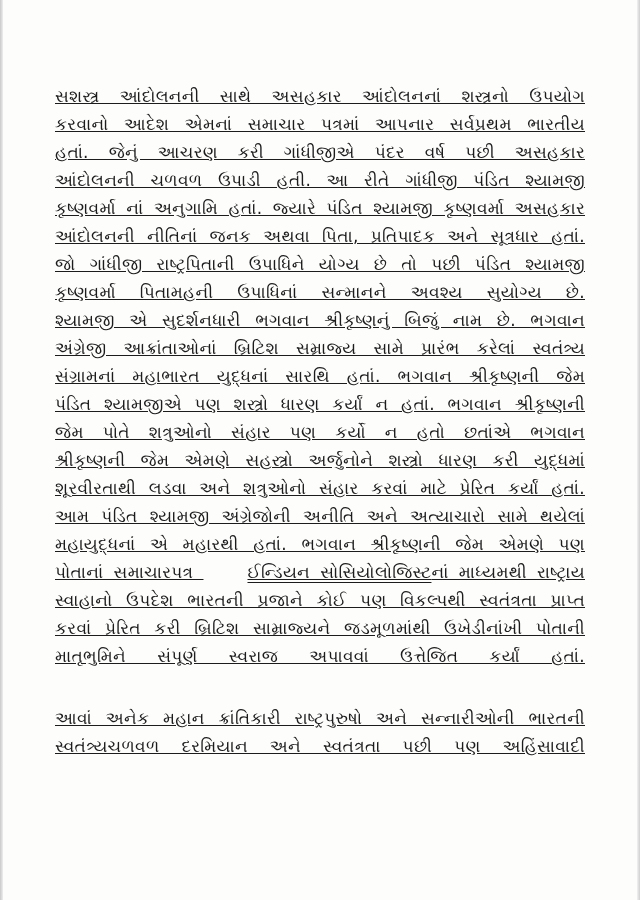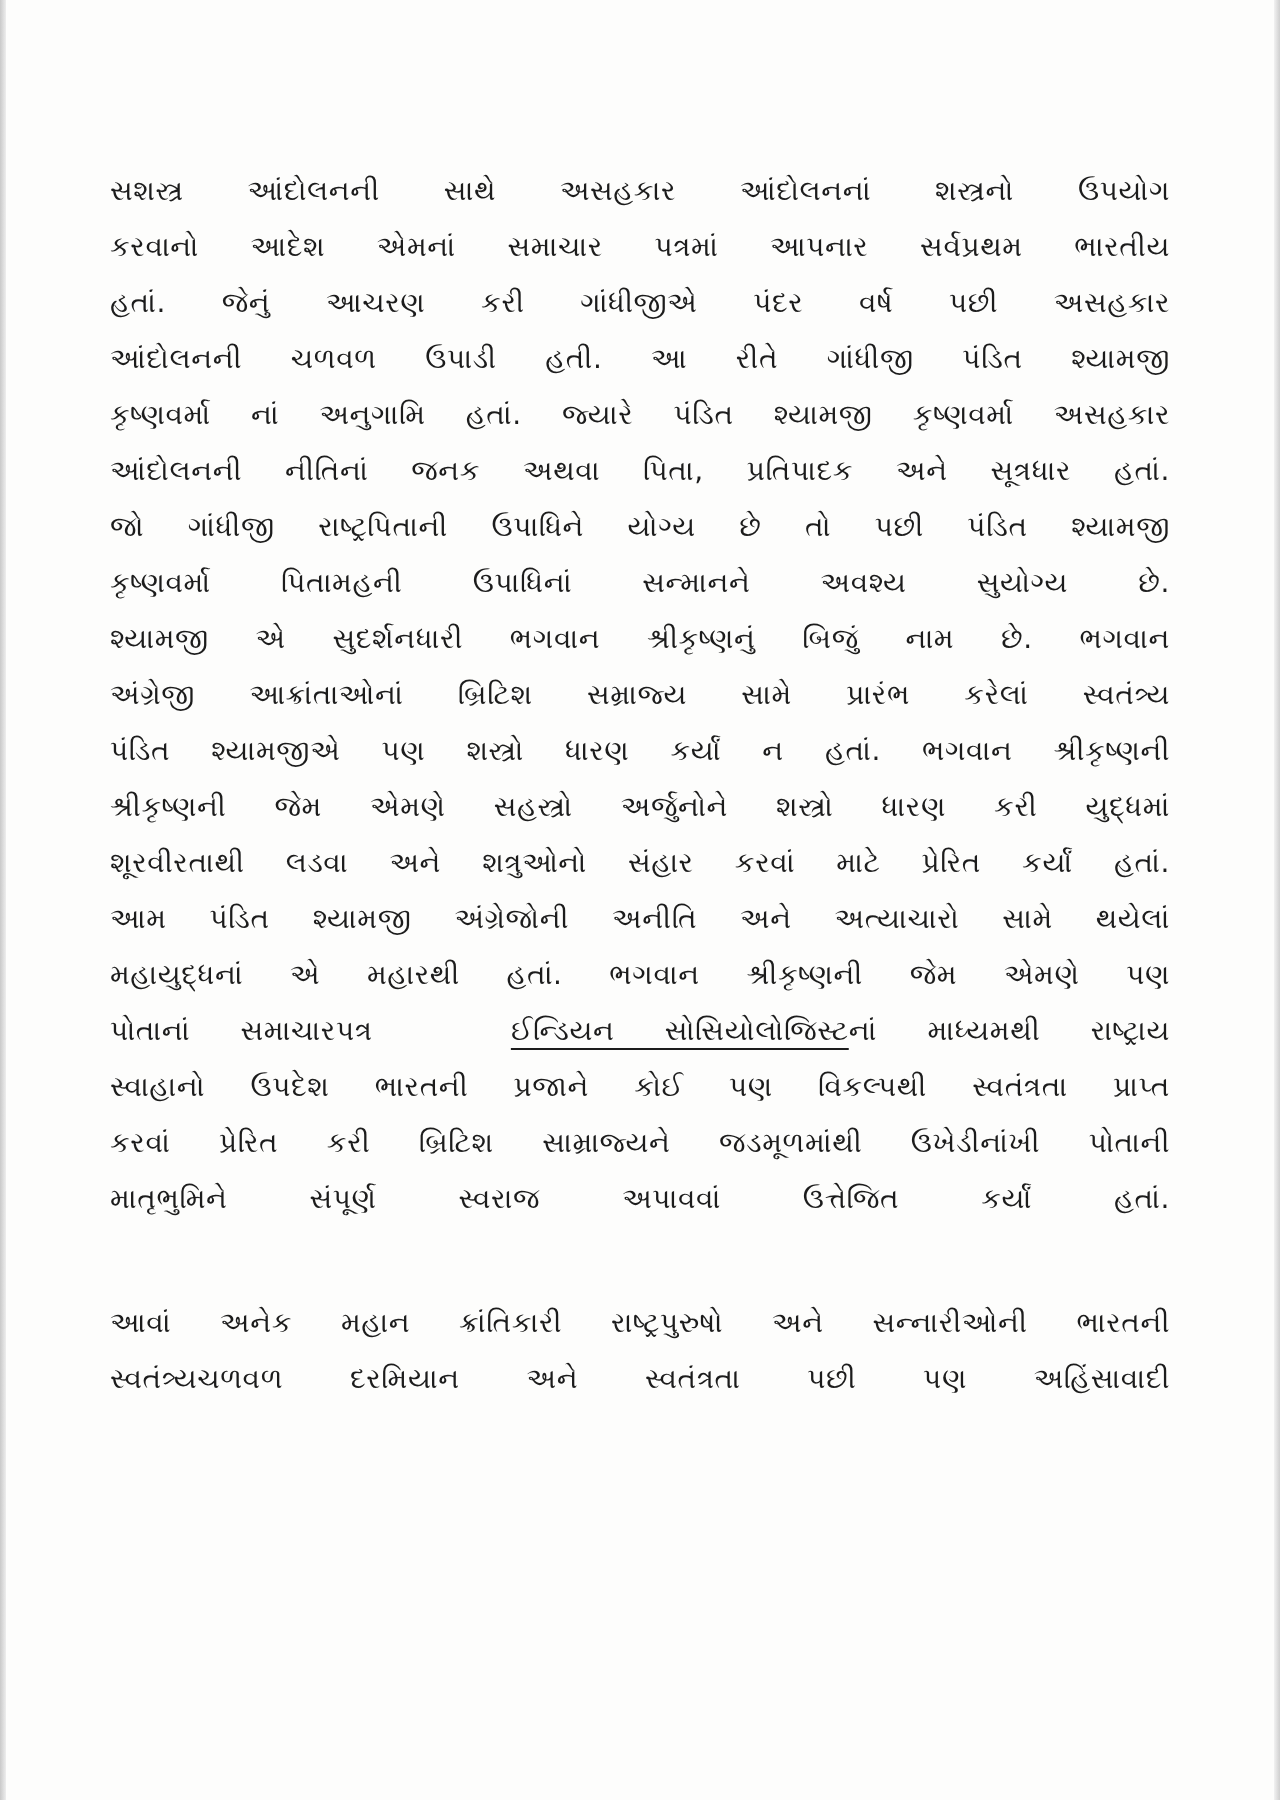--- a/index.html
+++ b/index.html
@@ -18,25 +18,26 @@
       position: absolute; right: 0; top: 0; width: 3px; height: 900px;
       background: linear-gradient(to left, #cfcfcf, #f2f2f2);
     }
     .content {
       position: absolute; left: 55px; top: 82px; width: 530px;
     }
     .line {
       display: block;
       height: 28px;
       line-height: 28px;
-      font-size: 14px;
+      font-size: 17px;
       white-space: nowrap;
       text-align: justify;
       text-align-last: justify;
       letter-spacing: 0.3px;
+      text-decoration: underline;
     }
     .para-gap { height: 34px; }
     .ul { text-decoration: underline; text-underline-offset: 4px; margin-left: 44px; }
   </style>
 </head>
 <body>
 
 <div class="page-edge-left"></div>
 <div class="page-edge-right"></div>
 
@@ -45,21 +46,23 @@
     <span class="line">સશસ્ત્ર આંદોલનની સાથે અસહકાર આંદોલનનાં શસ્ત્રનો ઉપયોગ</span>
     <span class="line">કરવાનો આદેશ એમનાં સમાચાર પત્રમાં આપનાર સર્વપ્રથમ ભારતીય</span>
     <span class="line">હતાં. જેનું આચરણ કરી ગાંધીજીએ પંદર વર્ષ પછી અસહકાર</span>
     <span class="line">આંદોલનની ચળવળ ઉપાડી હતી. આ રીતે ગાંધીજી પંડિત શ્યામજી</span>
     <span class="line">કૃષ્ણવર્મા નાં અનુગામિ હતાં. જ્યારે પંડિત શ્યામજી કૃષ્ણવર્મા અસહકાર</span>
     <span class="line">આંદોલનની નીતિનાં જનક અથવા પિતા, પ્રતિપાદક અને સૂત્રધાર હતાં.</span>
     <span class="line">જો ગાંધીજી રાષ્ટ્રપિતાની ઉપાધિને યોગ્ય છે તો પછી પંડિત શ્યામજી</span>
     <span class="line">કૃષ્ણવર્મા પિતામહની ઉપાધિનાં સન્માનને અવશ્ય સુયોગ્ય છે.</span>
     <span class="line">શ્યામજી એ સુદર્શનધારી ભગવાન શ્રીકૃષ્ણનું બિજું નામ છે. ભગવાન</span>
     <span class="line">અંગ્રેજી આક્રાંતાઓનાં બ્રિટિશ સમ્રાજ્ય સામે પ્રારંભ કરેલાં સ્વતંત્ર્ય</span>
+    <span class="line">સંગ્રામનાં મહાભારત યુદ્ધનાં સારથિ હતાં. ભગવાન શ્રીકૃષ્ણની જેમ</span>
     <span class="line">પંડિત શ્યામજીએ પણ શસ્ત્રો ધારણ કર્યાં ન હતાં. ભગવાન શ્રીકૃષ્ણની</span>
+    <span class="line">જેમ પોતે શત્રુઓનો સંહાર પણ કર્યો ન હતો છતાંએ  ભગવાન</span>
     <span class="line">શ્રીકૃષ્ણની જેમ એમણે સહસ્ત્રો અર્જુનોને શસ્ત્રો ધારણ કરી યુદ્ધમાં</span>
     <span class="line">શૂરવીરતાથી લડવા અને શત્રુઓનો સંહાર કરવાં માટે પ્રેરિત કર્યાં હતાં.</span>
     <span class="line">આમ પંડિત શ્યામજી અંગ્રેજોની અનીતિ અને અત્યાચારો સામે થયેલાં</span>
     <span class="line">મહાયુદ્ધનાં એ મહારથી હતાં.  ભગવાન શ્રીકૃષ્ણની જેમ એમણે પણ</span>
     <span class="line"><span>પોતાનાં સમાચારપત્ર </span><span class="ul">ઈન્ડિયન સોસિયોલોજિસ્ટ</span><span>નાં માધ્યમથી રાષ્ટ્રાય</span></span>
     <span class="line">સ્વાહાનો ઉપદેશ ભારતની પ્રજાને કોઈ પણ વિકલ્પથી સ્વતંત્રતા પ્રાપ્ત</span>
     <span class="line">કરવાં પ્રેરિત કરી બ્રિટિશ સામ્રાજ્યને જડમૂળમાંથી ઉખેડીનાંખી પોતાની</span>
     <span class="line">માતૃભુમિને સંપૂર્ણ સ્વરાજ અપાવવાં ઉત્તેજિત કર્યાં હતાં.</span>
   </div>
   <div class="para-gap"></div>

